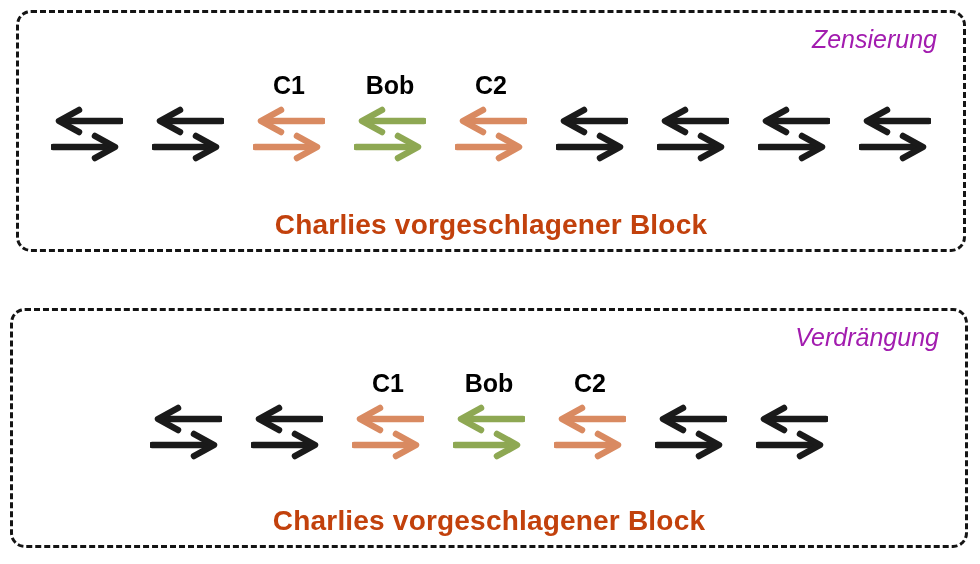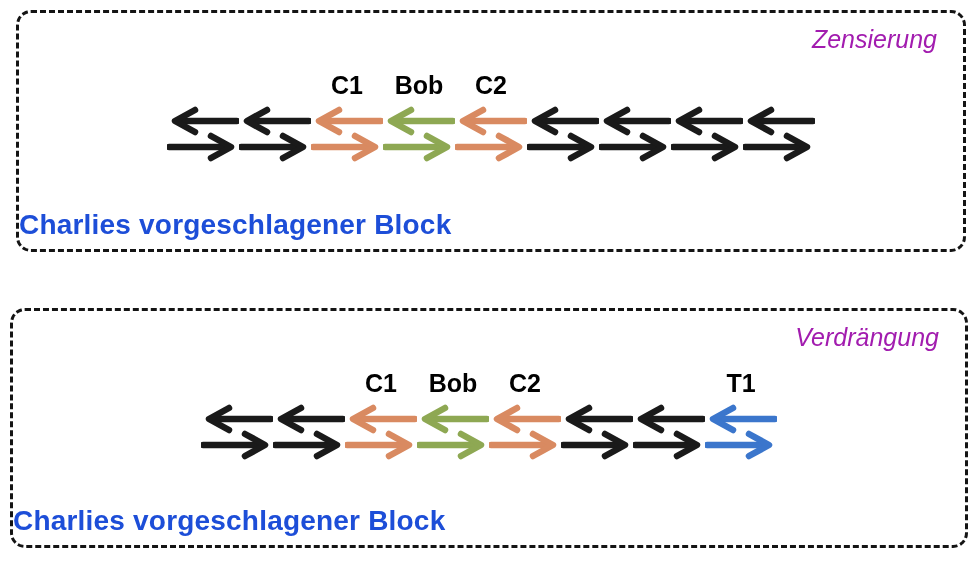--- a/index.html
+++ b/index.html
@@ -25,43 +25,45 @@
     font-style: italic;
     font-size: 25px;
     color: #a21caf;
     white-space: nowrap;
   }
   .tx-row {
     position: absolute;
     left: 0; right: 0; top: 56px;
     display: flex;
     justify-content: center;
+    gap: 29px;
   }
   .tx {
     width: 72px;
     display: flex;
     flex-direction: column;
     align-items: center;
   }
   .tx-label {
     height: 36px;
     line-height: 32px;
     font-weight: bold;
     font-size: 25px;
     color: #000000;
     text-align: center;
     white-space: nowrap;
   }
   .tx-arrows { width: 72px; height: 58px; display: block; }
   .caption {
     position: absolute;
     left: 0; right: 0; bottom: 8px;
+    text-align: center;
     font-weight: bold;
     font-size: 28px;
-    color: #1d4ed8;
+    color: #c2410c;
     letter-spacing: 0.2px;
   }
 </style>
 </head>
 <body>
 
 <div class="panel" id="panel-top">
   <div class="corner-label">Zensierung</div>
 
   <div class="tx-row">
@@ -261,29 +263,18 @@
       <svg class="tx-arrows" viewBox="0 0 72 58">
         <g fill="none" stroke-width="6.5" stroke-linecap="round" stroke-linejoin="round" stroke="#1a1a1a">
           <path d="M70 16 H13"></path>
             <path d="M28 5 L8 16 L28 27"></path>
           <path d="M2 42 H59"></path>
             <path d="M44 31 L64 42 L44 53"></path>
         </g>
       </svg>
     </div>
 
-    <div class="tx">
-      <div class="tx-label">T1</div>
-      <svg class="tx-arrows" viewBox="0 0 72 58">
-        <g fill="none" stroke-width="6.5" stroke-linecap="round" stroke-linejoin="round" stroke="#3B76CC">
-          <path d="M70 16 H13"></path>
-            <path d="M28 5 L8 16 L28 27"></path>
-          <path d="M2 42 H59"></path>
-            <path d="M44 31 L64 42 L44 53"></path>
-        </g>
-      </svg>
-    </div>
 
 
   </div>
 
   <div class="caption">Charlies vorgeschlagener Block</div>
 </div>
 
 </body></html>

